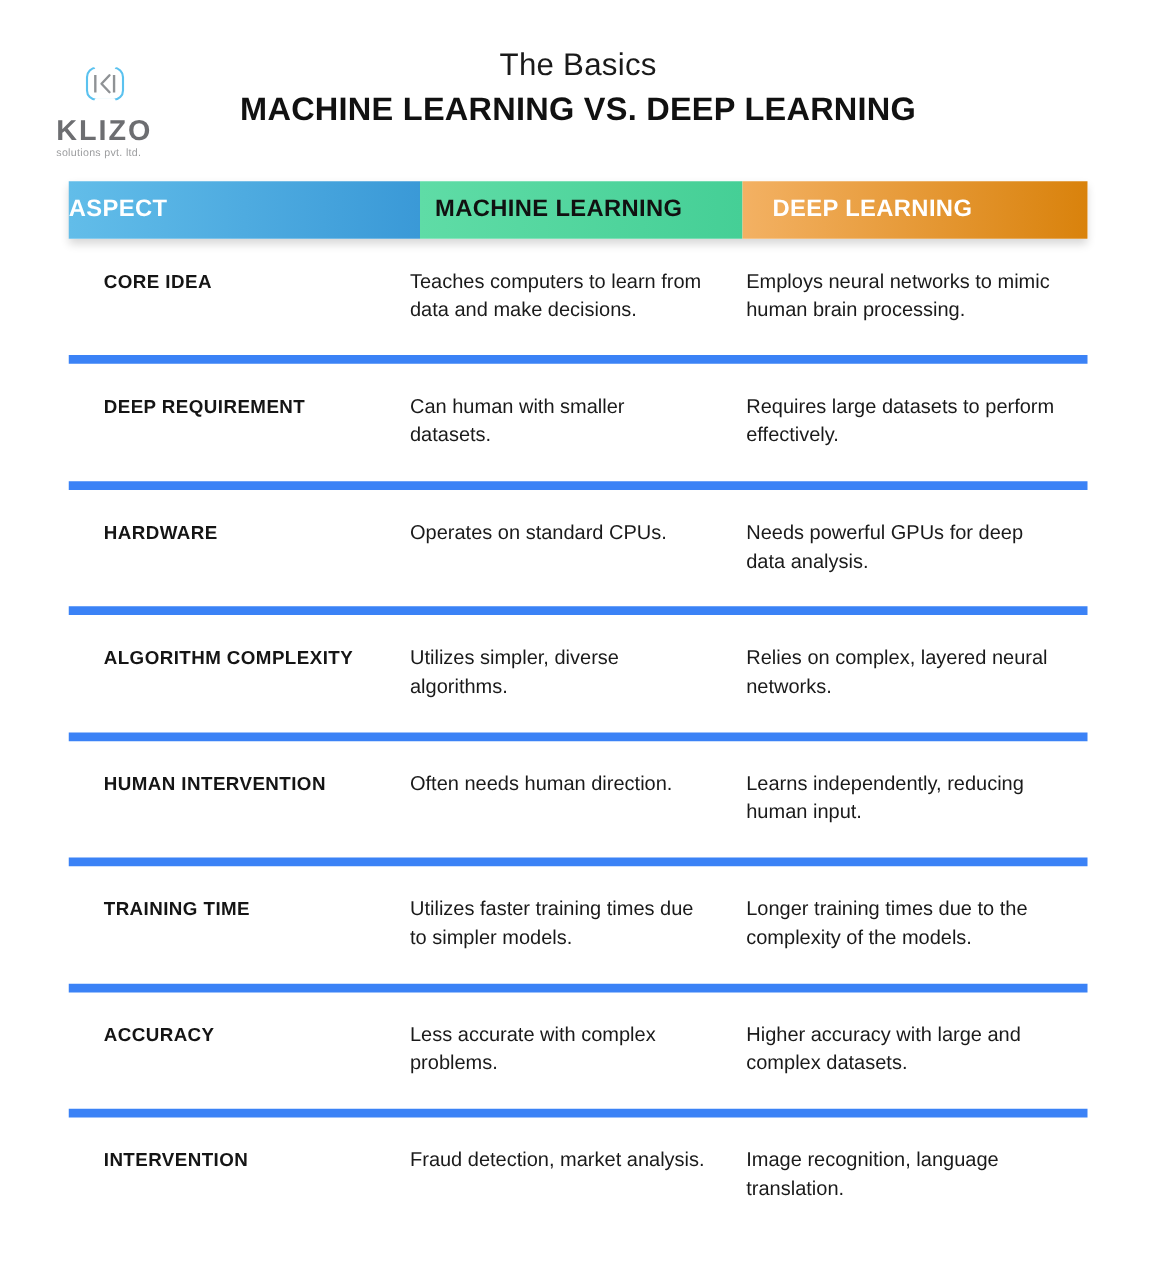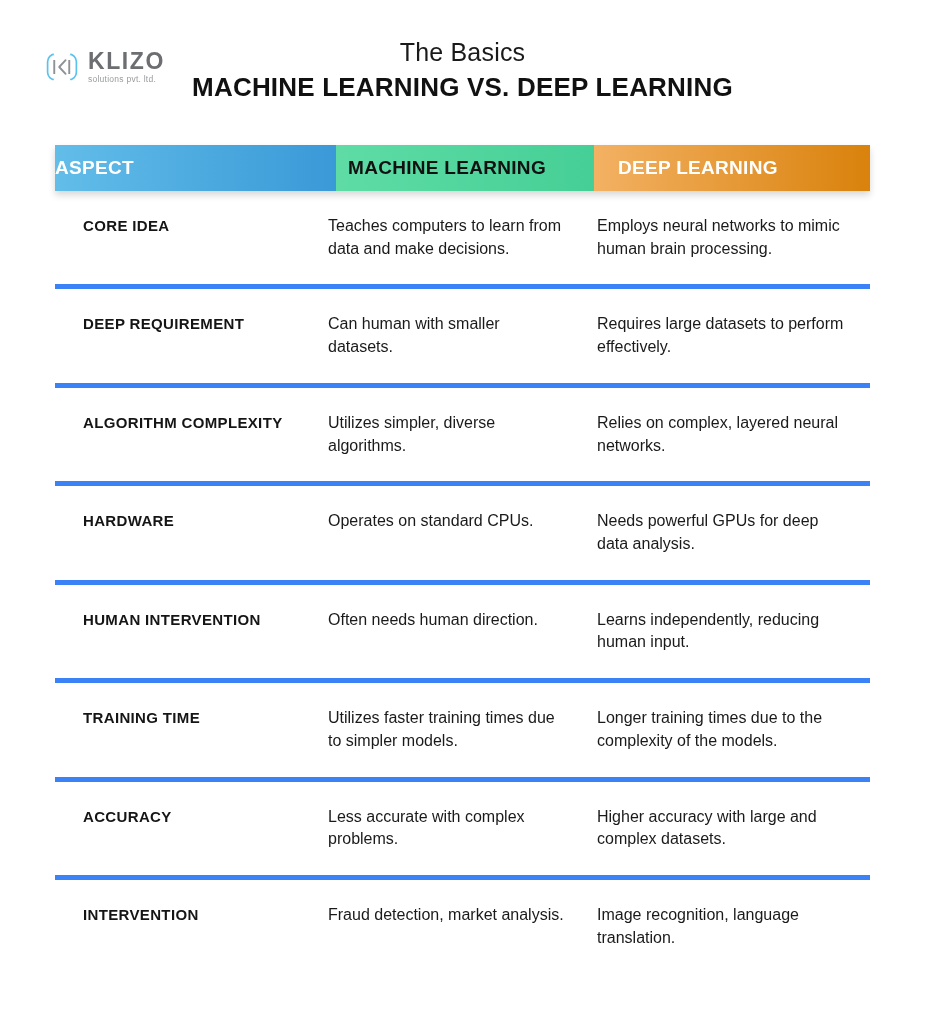--- a/index.html
+++ b/index.html
@@ -28,20 +28,21 @@
     height: 120px;
   }
 
   .brand {
     position: absolute;
     left: 45px;
     top: 50px;
     display: flex;
     align-items: center;
     gap: 9px;
+    flex-direction: column;
   }
   .brand-mark {
     width: 34px;
     height: 34px;
     flex: 0 0 34px;
   }
   .brand-words {
     display: flex;
     flex-direction: column;
     justify-content: center;
@@ -117,21 +118,21 @@
   }
   .th-dl {
     width: 276px;
     background: linear-gradient(to right, #f3b163 0%, #d9820c 100%);
     color: #ffffff;
     padding-left: 24px;
   }
 
   .row {
     display: flex;
-    border-bottom: 5px solid #3b82f6;
+    border-bottom: 7px solid #3b82f6;
     box-sizing: border-box;
   }
   .row:last-child {
     border-bottom: none;
   }
 
   .cell {
     box-sizing: border-box;
     padding-top: 24px;
     padding-bottom: 24px;
@@ -207,32 +208,32 @@
       <div class="cell cell-dl">Employs neural networks to mimic human brain processing.</div>
     </div>
 
     <div class="row">
       <div class="cell cell-aspect">DEEP REQUIREMENT</div>
       <div class="cell cell-ml">Can human with smaller datasets.</div>
       <div class="cell cell-dl">Requires large datasets to perform effectively.</div>
     </div>
 
     <div class="row">
+      <div class="cell cell-aspect">HARDWARE</div>
+      <div class="cell cell-ml">Operates on standard CPUs.</div>
+      <div class="cell cell-dl">Needs powerful GPUs for deep data analysis.</div>
+    </div>
+
+    <div class="row">
       <div class="cell cell-aspect">ALGORITHM COMPLEXITY</div>
       <div class="cell cell-ml">Utilizes simpler, diverse algorithms.</div>
       <div class="cell cell-dl">Relies on complex, layered neural networks.</div>
     </div>
 
     <div class="row">
-      <div class="cell cell-aspect">HARDWARE</div>
-      <div class="cell cell-ml">Operates on standard CPUs.</div>
-      <div class="cell cell-dl">Needs powerful GPUs for deep data analysis.</div>
-    </div>
-
-    <div class="row">
       <div class="cell cell-aspect">HUMAN INTERVENTION</div>
       <div class="cell cell-ml">Often needs human direction.</div>
       <div class="cell cell-dl">Learns independently, reducing human input.</div>
     </div>
 
     <div class="row">
       <div class="cell cell-aspect">TRAINING TIME</div>
       <div class="cell cell-ml">Utilizes faster training times due to simpler models.</div>
       <div class="cell cell-dl">Longer training times due to the complexity of the models.</div>
     </div>

